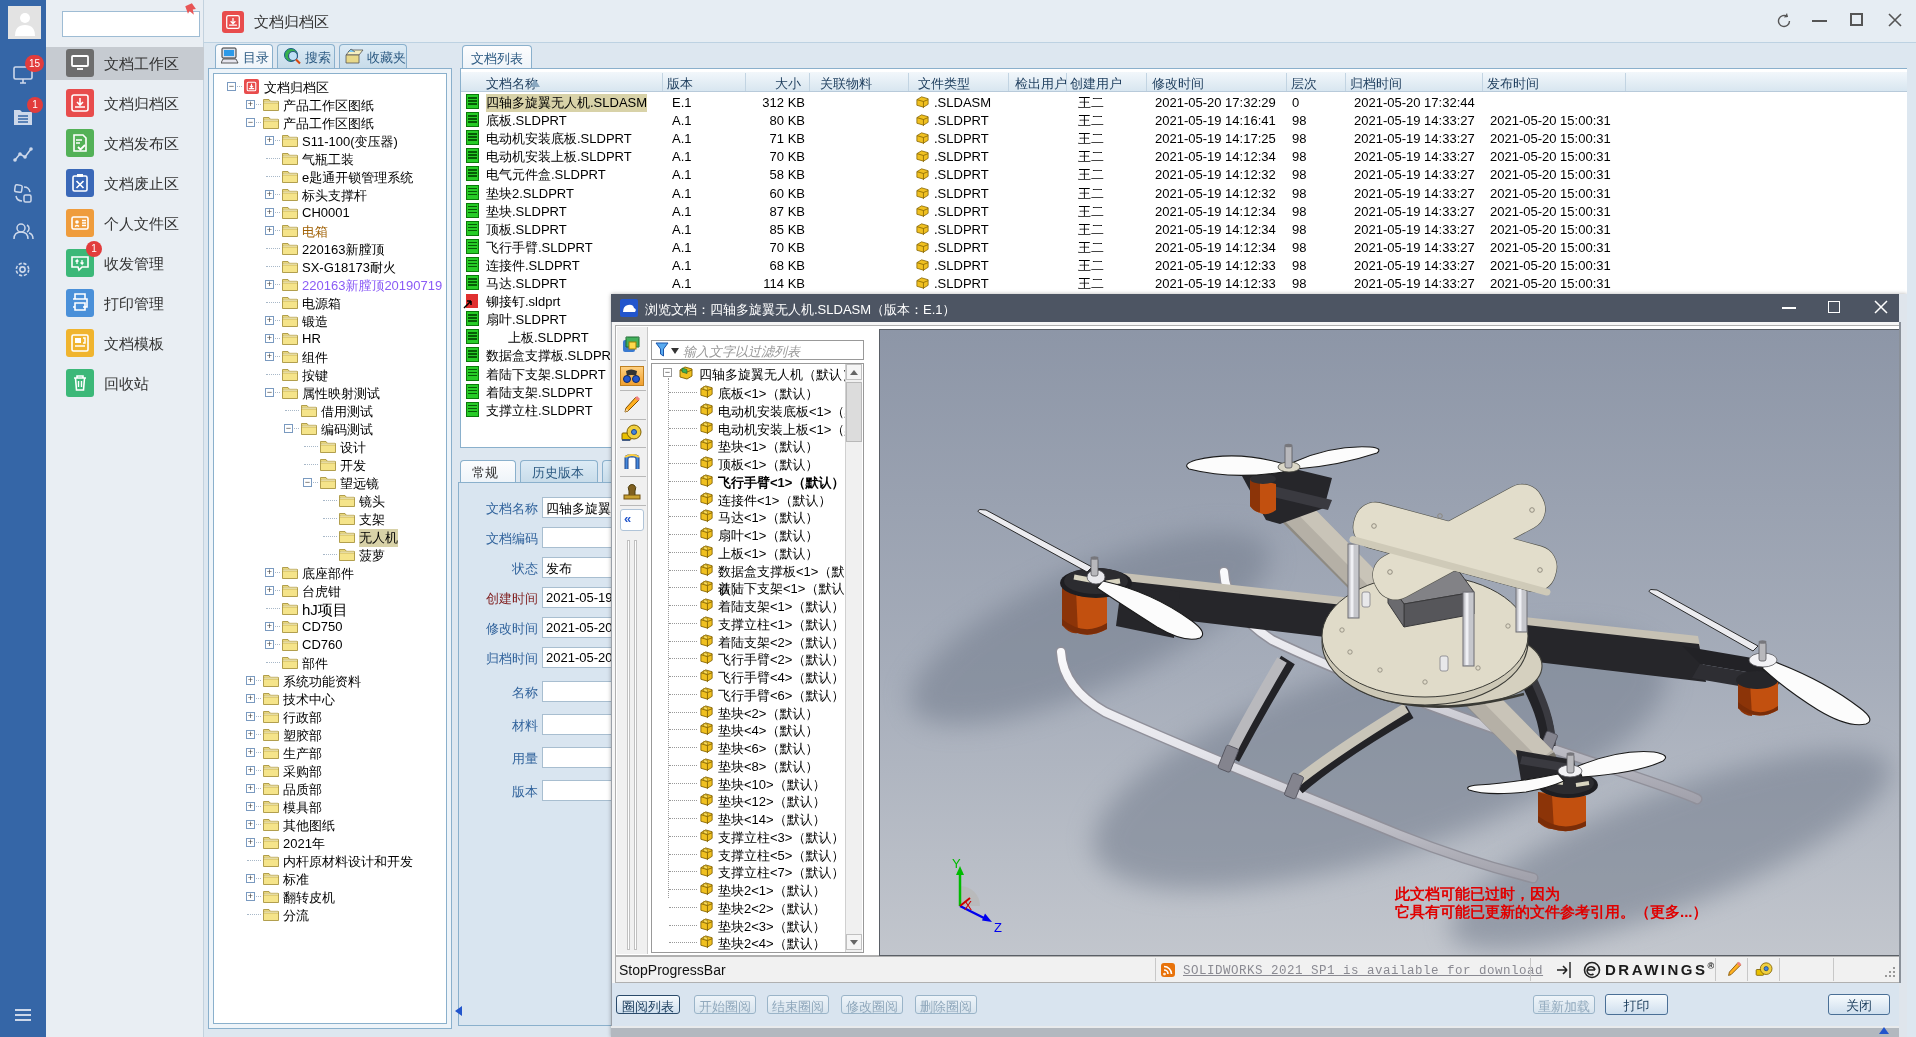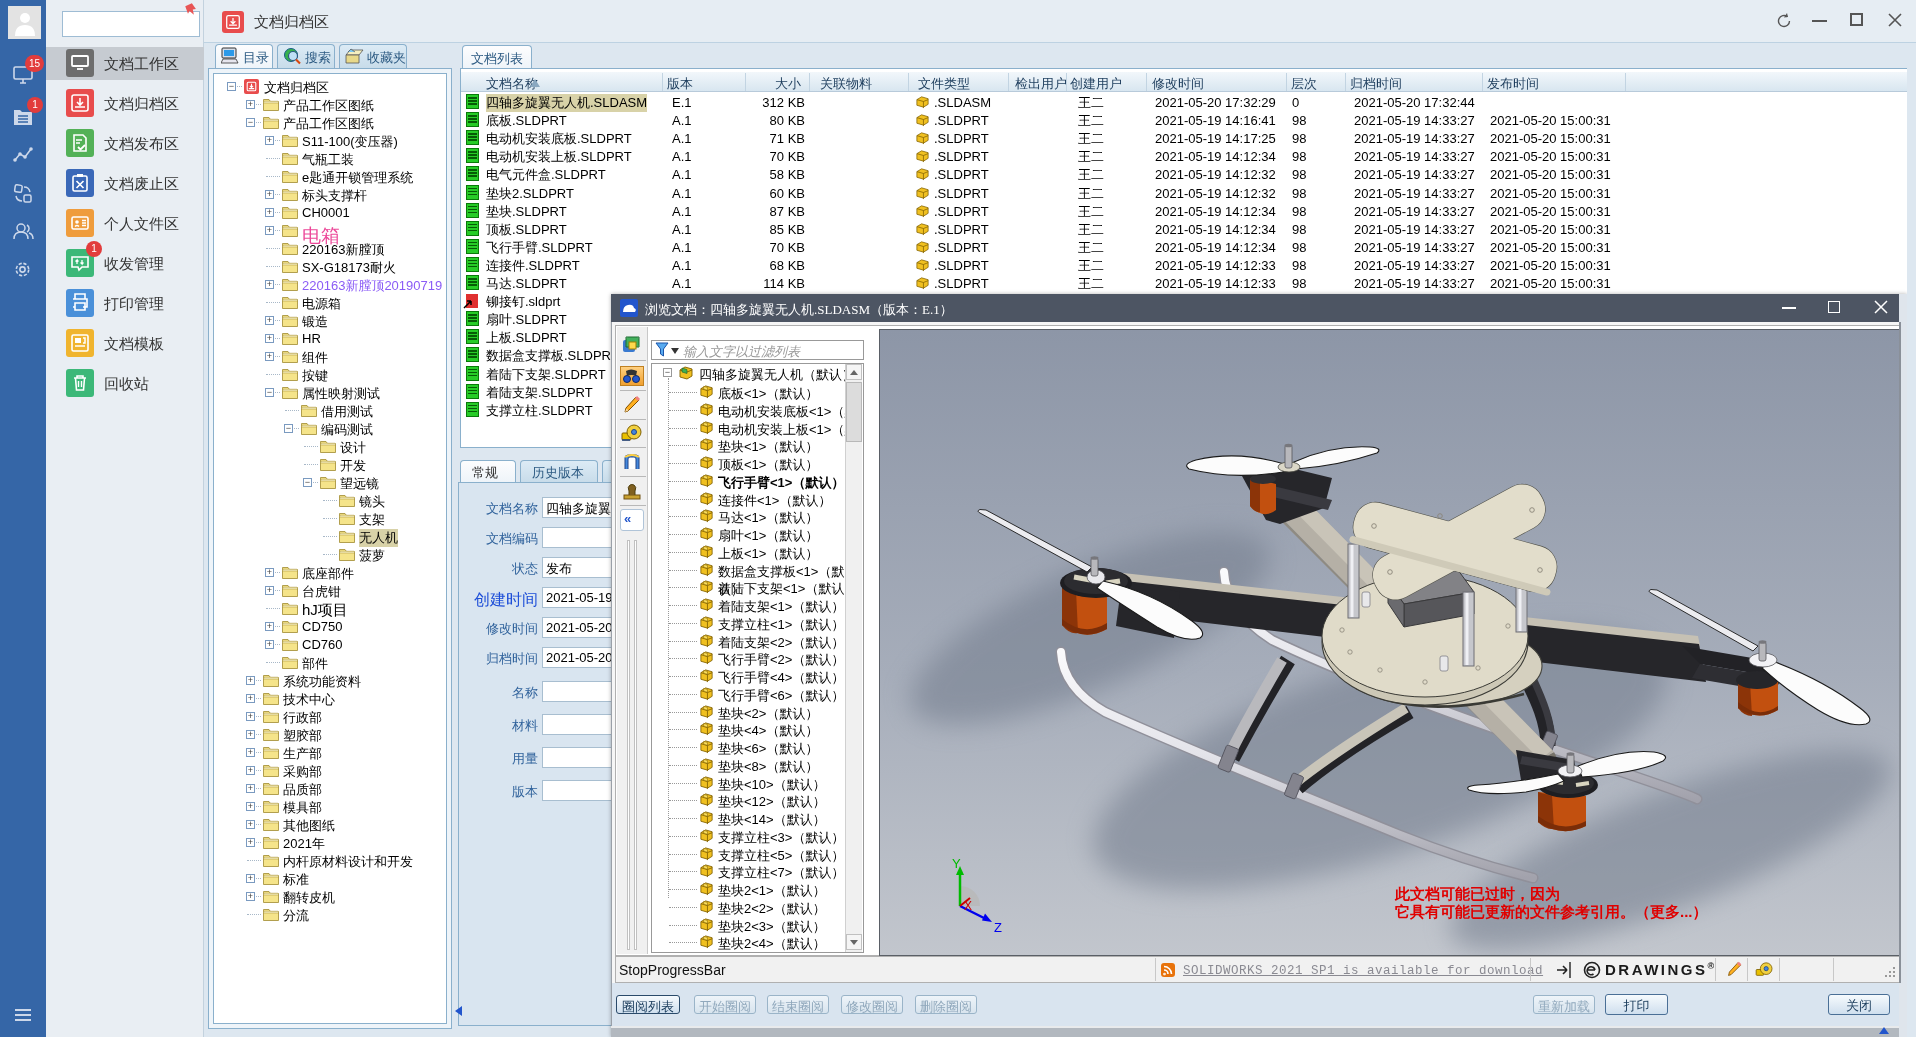--- a/index.html
+++ b/index.html
@@ -212,21 +212,21 @@
       <path d="M0.5 1.5 h5.5 l1.5 2 h8 v9 h-15 z" fill="#f5e48a" stroke="#a08a30" stroke-width="0.8"></path>
       <path d="M0.5 5 h15 v-1 l-1-0.8 h-13.5 z" fill="#fdf6c8" stroke="#a08a30" stroke-width="0.5"></path>
     </svg>
 <div class="abs" style="left:88px;top:131px;font-size:13px;color:#000;">CH0001</div>
 <div class="abs" style="left:52px;top:156px;width:14px;height:1px;border-top:1px dotted #a8b8c8;"></div>
 <div class="abs" style="left:51px;top:152px;width:9px;height:9px;border:1px solid #7a9ac0;background:#fff;font-size:9px;line-height:7px;text-align:center;color:#444;">+</div>
 <svg class="abs" style="left:68px;top:150px;" width="16" height="13" viewBox="0 0 16 13">
       <path d="M0.5 1.5 h5.5 l1.5 2 h8 v9 h-15 z" fill="#f5e48a" stroke="#a08a30" stroke-width="0.8"></path>
       <path d="M0.5 5 h15 v-1 l-1-0.8 h-13.5 z" fill="#fdf6c8" stroke="#a08a30" stroke-width="0.5"></path>
     </svg>
-<div class="abs" style="left:88px;top:149px;font-size:19px;color:#ec4899;">电箱</div>
+<div class="abs" style="left:88px;top:149px;font-size:13px;color:#a16207;">电箱</div>
 <div class="abs" style="left:52px;top:174px;width:14px;height:1px;border-top:1px dotted #a8b8c8;"></div>
 <svg class="abs" style="left:68px;top:168px;" width="16" height="13" viewBox="0 0 16 13">
       <path d="M0.5 1.5 h5.5 l1.5 2 h8 v9 h-15 z" fill="#f5e48a" stroke="#a08a30" stroke-width="0.8"></path>
       <path d="M0.5 5 h15 v-1 l-1-0.8 h-13.5 z" fill="#fdf6c8" stroke="#a08a30" stroke-width="0.5"></path>
     </svg>
 <div class="abs" style="left:88px;top:167px;font-size:13px;color:#000;">220163新膛顶</div>
 <div class="abs" style="left:52px;top:192px;width:14px;height:1px;border-top:1px dotted #a8b8c8;"></div>
 <svg class="abs" style="left:68px;top:186px;" width="16" height="13" viewBox="0 0 16 13">
       <path d="M0.5 1.5 h5.5 l1.5 2 h8 v9 h-15 z" fill="#f5e48a" stroke="#a08a30" stroke-width="0.8"></path>
       <path d="M0.5 5 h15 v-1 l-1-0.8 h-13.5 z" fill="#fdf6c8" stroke="#a08a30" stroke-width="0.5"></path>
@@ -695,21 +695,21 @@
 <div class="abs" style="left:486px;top:293.09999999999997px;font-size:13px;color:#000;">铆接钉.sldprt</div>
 <div class="abs" style="left:466px;top:311.2px;width:13px;height:15px;background:#27cc27;border:1px solid #0a7a0a;"></div>
 <div class="abs" style="left:468px;top:314.2px;width:9px;height:1.5px;background:#065c06;"></div>
 <div class="abs" style="left:468px;top:317.2px;width:9px;height:1.5px;background:#065c06;"></div>
 <div class="abs" style="left:468px;top:320.2px;width:9px;height:1.5px;background:#065c06;"></div>
 <div class="abs" style="left:486px;top:311.2px;font-size:13px;color:#000;">扇叶.SLDPRT</div>
 <div class="abs" style="left:466px;top:329.3px;width:13px;height:15px;background:#27cc27;border:1px solid #0a7a0a;"></div>
 <div class="abs" style="left:468px;top:332.3px;width:9px;height:1.5px;background:#065c06;"></div>
 <div class="abs" style="left:468px;top:335.3px;width:9px;height:1.5px;background:#065c06;"></div>
 <div class="abs" style="left:468px;top:338.3px;width:9px;height:1.5px;background:#065c06;"></div>
-<div class="abs" style="left:486px;top:329.3px;font-size:13px;color:#000;">上板.SLDPRT</div>
+<div class="abs" style="left:508px;top:329.3px;font-size:13px;color:#000;">上板.SLDPRT</div>
 <div class="abs" style="left:466px;top:347.40000000000003px;width:13px;height:15px;background:#27cc27;border:1px solid #0a7a0a;"></div>
 <div class="abs" style="left:468px;top:350.40000000000003px;width:9px;height:1.5px;background:#065c06;"></div>
 <div class="abs" style="left:468px;top:353.40000000000003px;width:9px;height:1.5px;background:#065c06;"></div>
 <div class="abs" style="left:468px;top:356.40000000000003px;width:9px;height:1.5px;background:#065c06;"></div>
 <div class="abs" style="left:486px;top:347.40000000000003px;font-size:13px;color:#000;">数据盒支撑板.SLDPRT</div>
 <div class="abs" style="left:466px;top:365.50000000000006px;width:13px;height:15px;background:#27cc27;border:1px solid #0a7a0a;"></div>
 <div class="abs" style="left:468px;top:368.50000000000006px;width:9px;height:1.5px;background:#065c06;"></div>
 <div class="abs" style="left:468px;top:371.50000000000006px;width:9px;height:1.5px;background:#065c06;"></div>
 <div class="abs" style="left:468px;top:374.50000000000006px;width:9px;height:1.5px;background:#065c06;"></div>
 <div class="abs" style="left:486px;top:365.50000000000006px;font-size:13px;color:#000;">着陆下支架.SLDPRT</div>
@@ -730,42 +730,42 @@
 <div class="abs" style="left:532px;top:464px;font-size:13px;color:#2c5a82;">历史版本</div>
 <div class="abs" style="left:602px;top:460px;width:56px;height:22px;background:linear-gradient(#dcebf5,#c8dcea);border:1px solid #8ab0cc;border-bottom:none;border-radius:4px 4px 0 0;"></div>
 <div class="abs" style="left:614px;top:464px;font-size:13px;color:#2c5a82;">浏览</div>
 <div class="abs" style="left:458px;top:482px;width:1456px;height:544px;background:#d9e5f0;border:1px solid #8ab0cc;"></div>
 <div class="abs" style="left:466px;top:500px;width:72px;text-align:right;font-size:13px;color:#31639c;">文档名称</div>
 <div class="abs" style="left:542px;top:497px;width:370px;height:21px;background:#fff;border:1px solid #a8bed0;font-size:13px;color:#000;padding:2px 0 0 3px;">四轴多旋翼无</div>
 <div class="abs" style="left:466px;top:530px;width:72px;text-align:right;font-size:13px;color:#31639c;">文档编码</div>
 <div class="abs" style="left:542px;top:527px;width:370px;height:21px;background:#fff;border:1px solid #a8bed0;font-size:13px;color:#000;padding:2px 0 0 3px;"></div>
 <div class="abs" style="left:466px;top:560px;width:72px;text-align:right;font-size:13px;color:#31639c;">状态</div>
 <div class="abs" style="left:542px;top:557px;width:370px;height:21px;background:#fff;border:1px solid #a8bed0;font-size:13px;color:#000;padding:2px 0 0 3px;">发布</div>
-<div class="abs" style="left:466px;top:590px;width:72px;text-align:right;font-size:16px;color:#1d4ed8;">创建时间</div>
+<div class="abs" style="left:466px;top:590px;width:72px;text-align:right;font-size:13px;color:#7f1d1d;">创建时间</div>
 <div class="abs" style="left:542px;top:587px;width:370px;height:21px;background:#fff;border:1px solid #a8bed0;font-size:13px;color:#000;padding:2px 0 0 3px;">2021-05-19 1</div>
 <div class="abs" style="left:466px;top:620px;width:72px;text-align:right;font-size:13px;color:#31639c;">修改时间</div>
 <div class="abs" style="left:542px;top:617px;width:370px;height:21px;background:#fff;border:1px solid #a8bed0;font-size:13px;color:#000;padding:2px 0 0 3px;">2021-05-20 1</div>
 <div class="abs" style="left:466px;top:650px;width:72px;text-align:right;font-size:13px;color:#31639c;">归档时间</div>
 <div class="abs" style="left:542px;top:647px;width:370px;height:21px;background:#fff;border:1px solid #a8bed0;font-size:13px;color:#000;padding:2px 0 0 3px;">2021-05-20 1</div>
 <div class="abs" style="left:466px;top:684px;width:72px;text-align:right;font-size:13px;color:#31639c;">名称</div>
 <div class="abs" style="left:542px;top:681px;width:370px;height:21px;background:#fff;border:1px solid #a8bed0;font-size:13px;color:#000;padding:2px 0 0 3px;"></div>
 <div class="abs" style="left:466px;top:717px;width:72px;text-align:right;font-size:13px;color:#31639c;">材料</div>
 <div class="abs" style="left:542px;top:714px;width:370px;height:21px;background:#fff;border:1px solid #a8bed0;font-size:13px;color:#000;padding:2px 0 0 3px;"></div>
 <div class="abs" style="left:466px;top:750px;width:72px;text-align:right;font-size:13px;color:#31639c;">用量</div>
 <div class="abs" style="left:542px;top:747px;width:370px;height:21px;background:#fff;border:1px solid #a8bed0;font-size:13px;color:#000;padding:2px 0 0 3px;"></div>
 <div class="abs" style="left:466px;top:783px;width:72px;text-align:right;font-size:13px;color:#31639c;">版本</div>
 <div class="abs" style="left:542px;top:780px;width:370px;height:21px;background:#fff;border:1px solid #a8bed0;font-size:13px;color:#000;padding:2px 0 0 3px;"></div>
 
 <div class="abs" style="left:611px;top:294px;width:1296px;height:743px;background:#e8e8e8;border:1px solid #9aa0a8;box-shadow:0 0 4px rgba(0,0,0,0.3);"></div>
 <div class="abs" style="left:611px;top:294px;width:1296px;height:28px;background:#4d5563;"></div>
 <div class="abs" style="left:620px;top:299px;width:18px;height:18px;background:#2255cc;border-radius:2px;"></div>
 <svg class="abs" style="left:620px;top:299px;" width="18" height="18" viewBox="0 0 18 18">
     <path d="M3 13 q0-6 5-7 q5-1 6 3 q3 1 1 4 z" fill="#fff"></path>
   </svg>
-<div class="abs" style="left:645px;top:301px;font-size:13px;color:#fff;font-family:Liberation Serif, serif;">浏览文档：四轴多旋翼无人机.SLDASM（版本：E.1）</div>
+<div class="abs" style="left:645px;top:301px;font-size:13px;color:#fff;">浏览文档：四轴多旋翼无人机.SLDASM（版本：E.1）</div>
 <div class="abs" style="left:1782px;top:307px;width:14px;height:2px;background:#fff;"></div>
 <div class="abs" style="left:1828px;top:301px;width:12px;height:12px;border:1.5px solid #fff;"></div>
 <svg class="abs" style="left:1874px;top:300px;" width="14" height="14" viewBox="0 0 14 14">
     <path d="M1 1 L13 13 M13 1 L1 13" stroke="#fff" stroke-width="1.5"></path>
   </svg>
 <div class="abs" style="left:612px;top:322px;width:1294px;height:661px;background:#f6f6f6;"></div>
 <div class="abs" style="left:615px;top:325px;width:1288px;height:631px;background:#fff;border:1px solid #b0b0b0;"></div>
 <div class="abs" style="left:617px;top:327px;width:31px;height:627px;background:#f0f0f0;border-right:1px solid #c8c8c8;"></div>
 <svg class="abs" style="left:621px;top:334px;" width="22" height="22" viewBox="0 0 22 22">
     <rect x="2" y="6" width="12" height="12" rx="2" fill="#3a7ad0"></rect>

